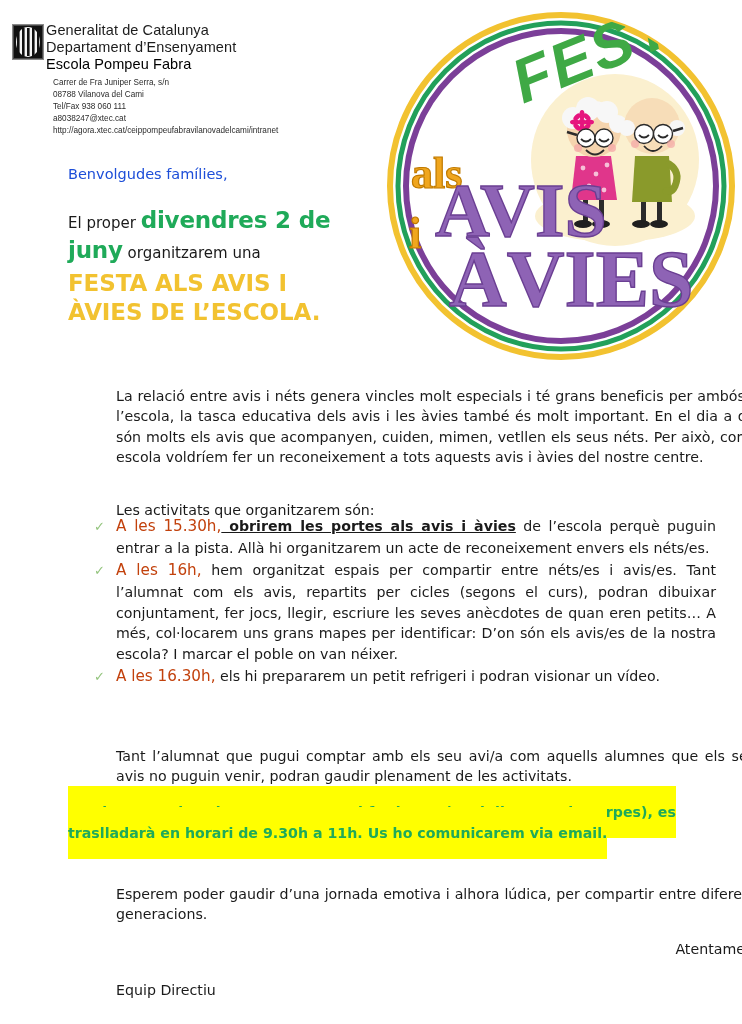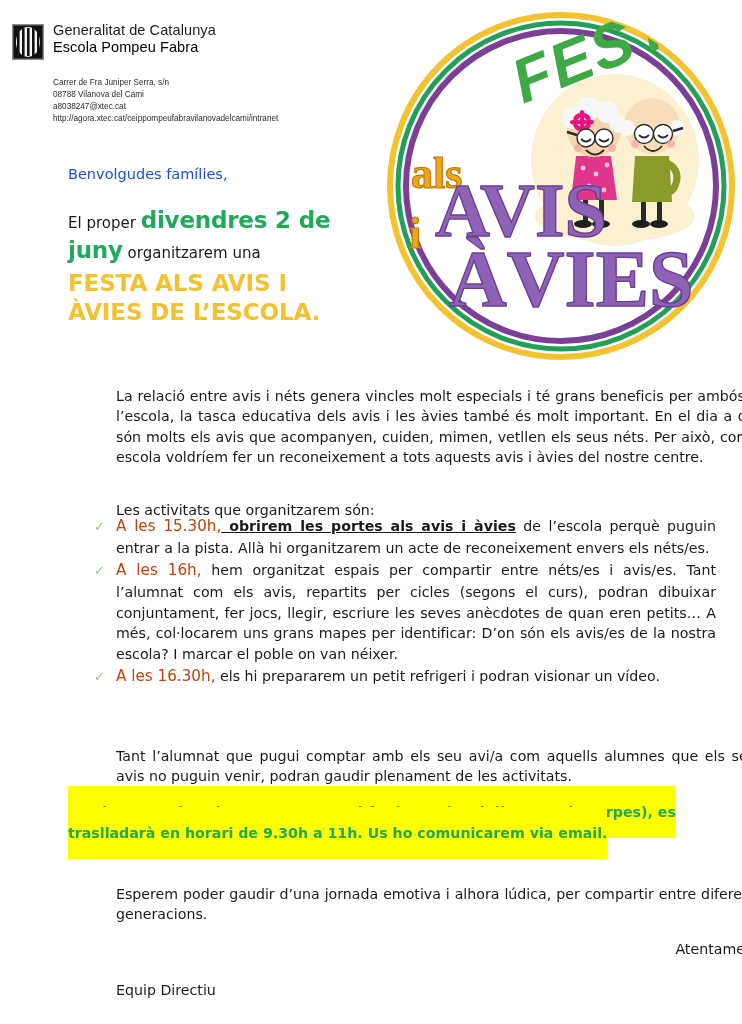--- a/index.html
+++ b/index.html
@@ -19,21 +19,21 @@
   
   .letterhead {
     position: absolute;
     top: 22px;
     left: 12px;
     width: 380px;
   }
   .lh-row {
     display: flex;
     align-items: flex-start;
-    gap: 9px;
+    gap: 2px;
   }
   .coat-of-arms {
     width: 32px;
     height: 36px;
     flex: 0 0 32px;
     position: relative;
     margin-top: 2px;
   }
   .coat-of-arms svg { display: block; }
   .lh-titles { line-height: 1.18; }
@@ -44,21 +44,21 @@
     letter-spacing: .1px;
   }
   .lh-line3 {
     font-family: "Liberation Sans", sans-serif;
     font-size: 14.5px;
     font-weight: normal;
     color: #000000;
     letter-spacing: .1px;
   }
   .lh-contact {
-    margin-top: 17px;
+    margin-top: 4px;
     margin-left: 41px;
     font-family: "Liberation Sans", sans-serif;
     font-size: 8.2px;
     line-height: 1.45;
     color: #2b2b2b;
   }
 
   
   .badge {
     position: absolute;
@@ -192,26 +192,28 @@
           <rect x="10" y="4" width="2.6" height="28"></rect>
           <rect x="15" y="4" width="2.6" height="28"></rect>
           <rect x="20" y="4" width="2.6" height="28"></rect>
           <rect x="25" y="4" width="2.2" height="28"></rect>
         </g>
         <rect x="0" y="0" width="32" height="36" fill="none" stroke="#8a8a8a" stroke-width="2"></rect>
       </svg>
     </div>
     <div class="lh-titles">
       <div class="lh-line1">Generalitat de Catalunya</div>
+      <div class="lh-line2">Departament d’Ensenyament</div>
       <div class="lh-line3">Escola Pompeu Fabra</div>
     </div>
   </div>
   <div class="lh-contact">
     <div>Carrer de Fra Juniper Serra, s/n</div>
     <div>08788 Vilanova del Cami</div>
+    <div>Tel/Fax  938 060 111</div>
     <div>a8038247@xtec.cat</div>
     <div>http://agora.xtec.cat/ceippompeufabravilanovadelcami/intranet</div>
   </div>
 </div>
 
 <div class="badge">
   <svg width="356" height="356" viewBox="0 0 356 356">
     <defs>
       <clipPath id="badgeClip">
           <circle cx="178" cy="178" r="172"></circle>

